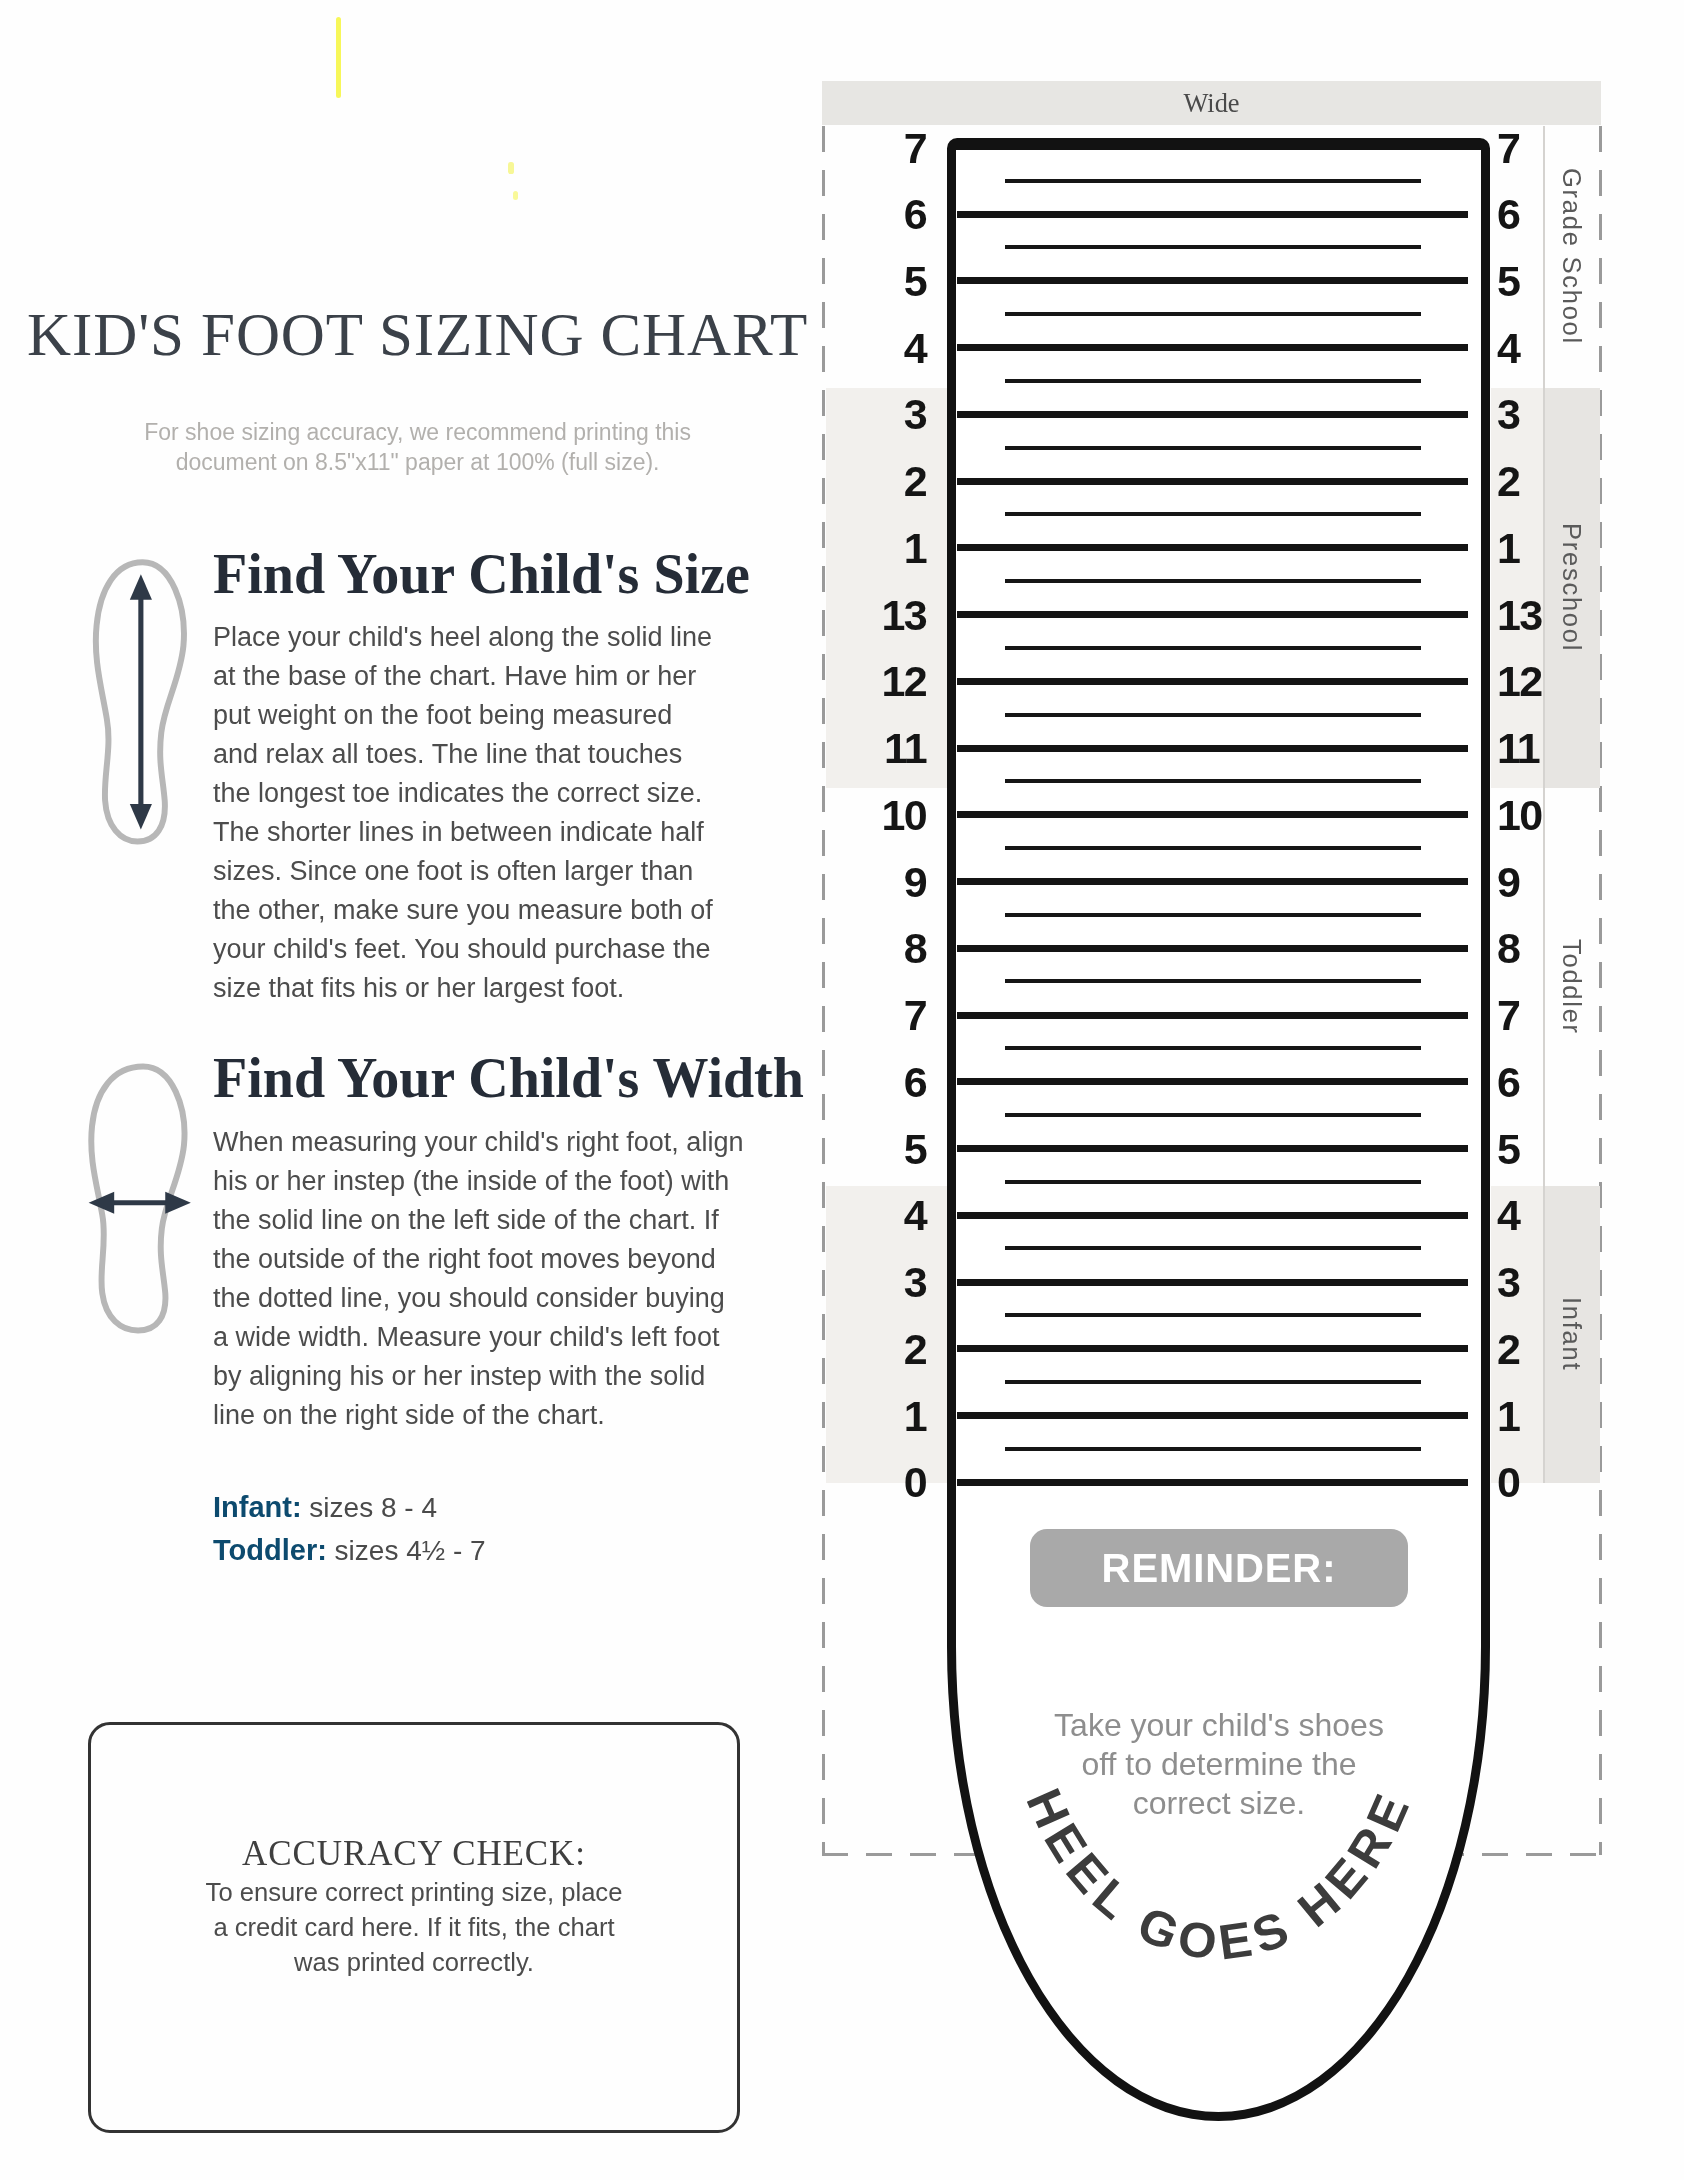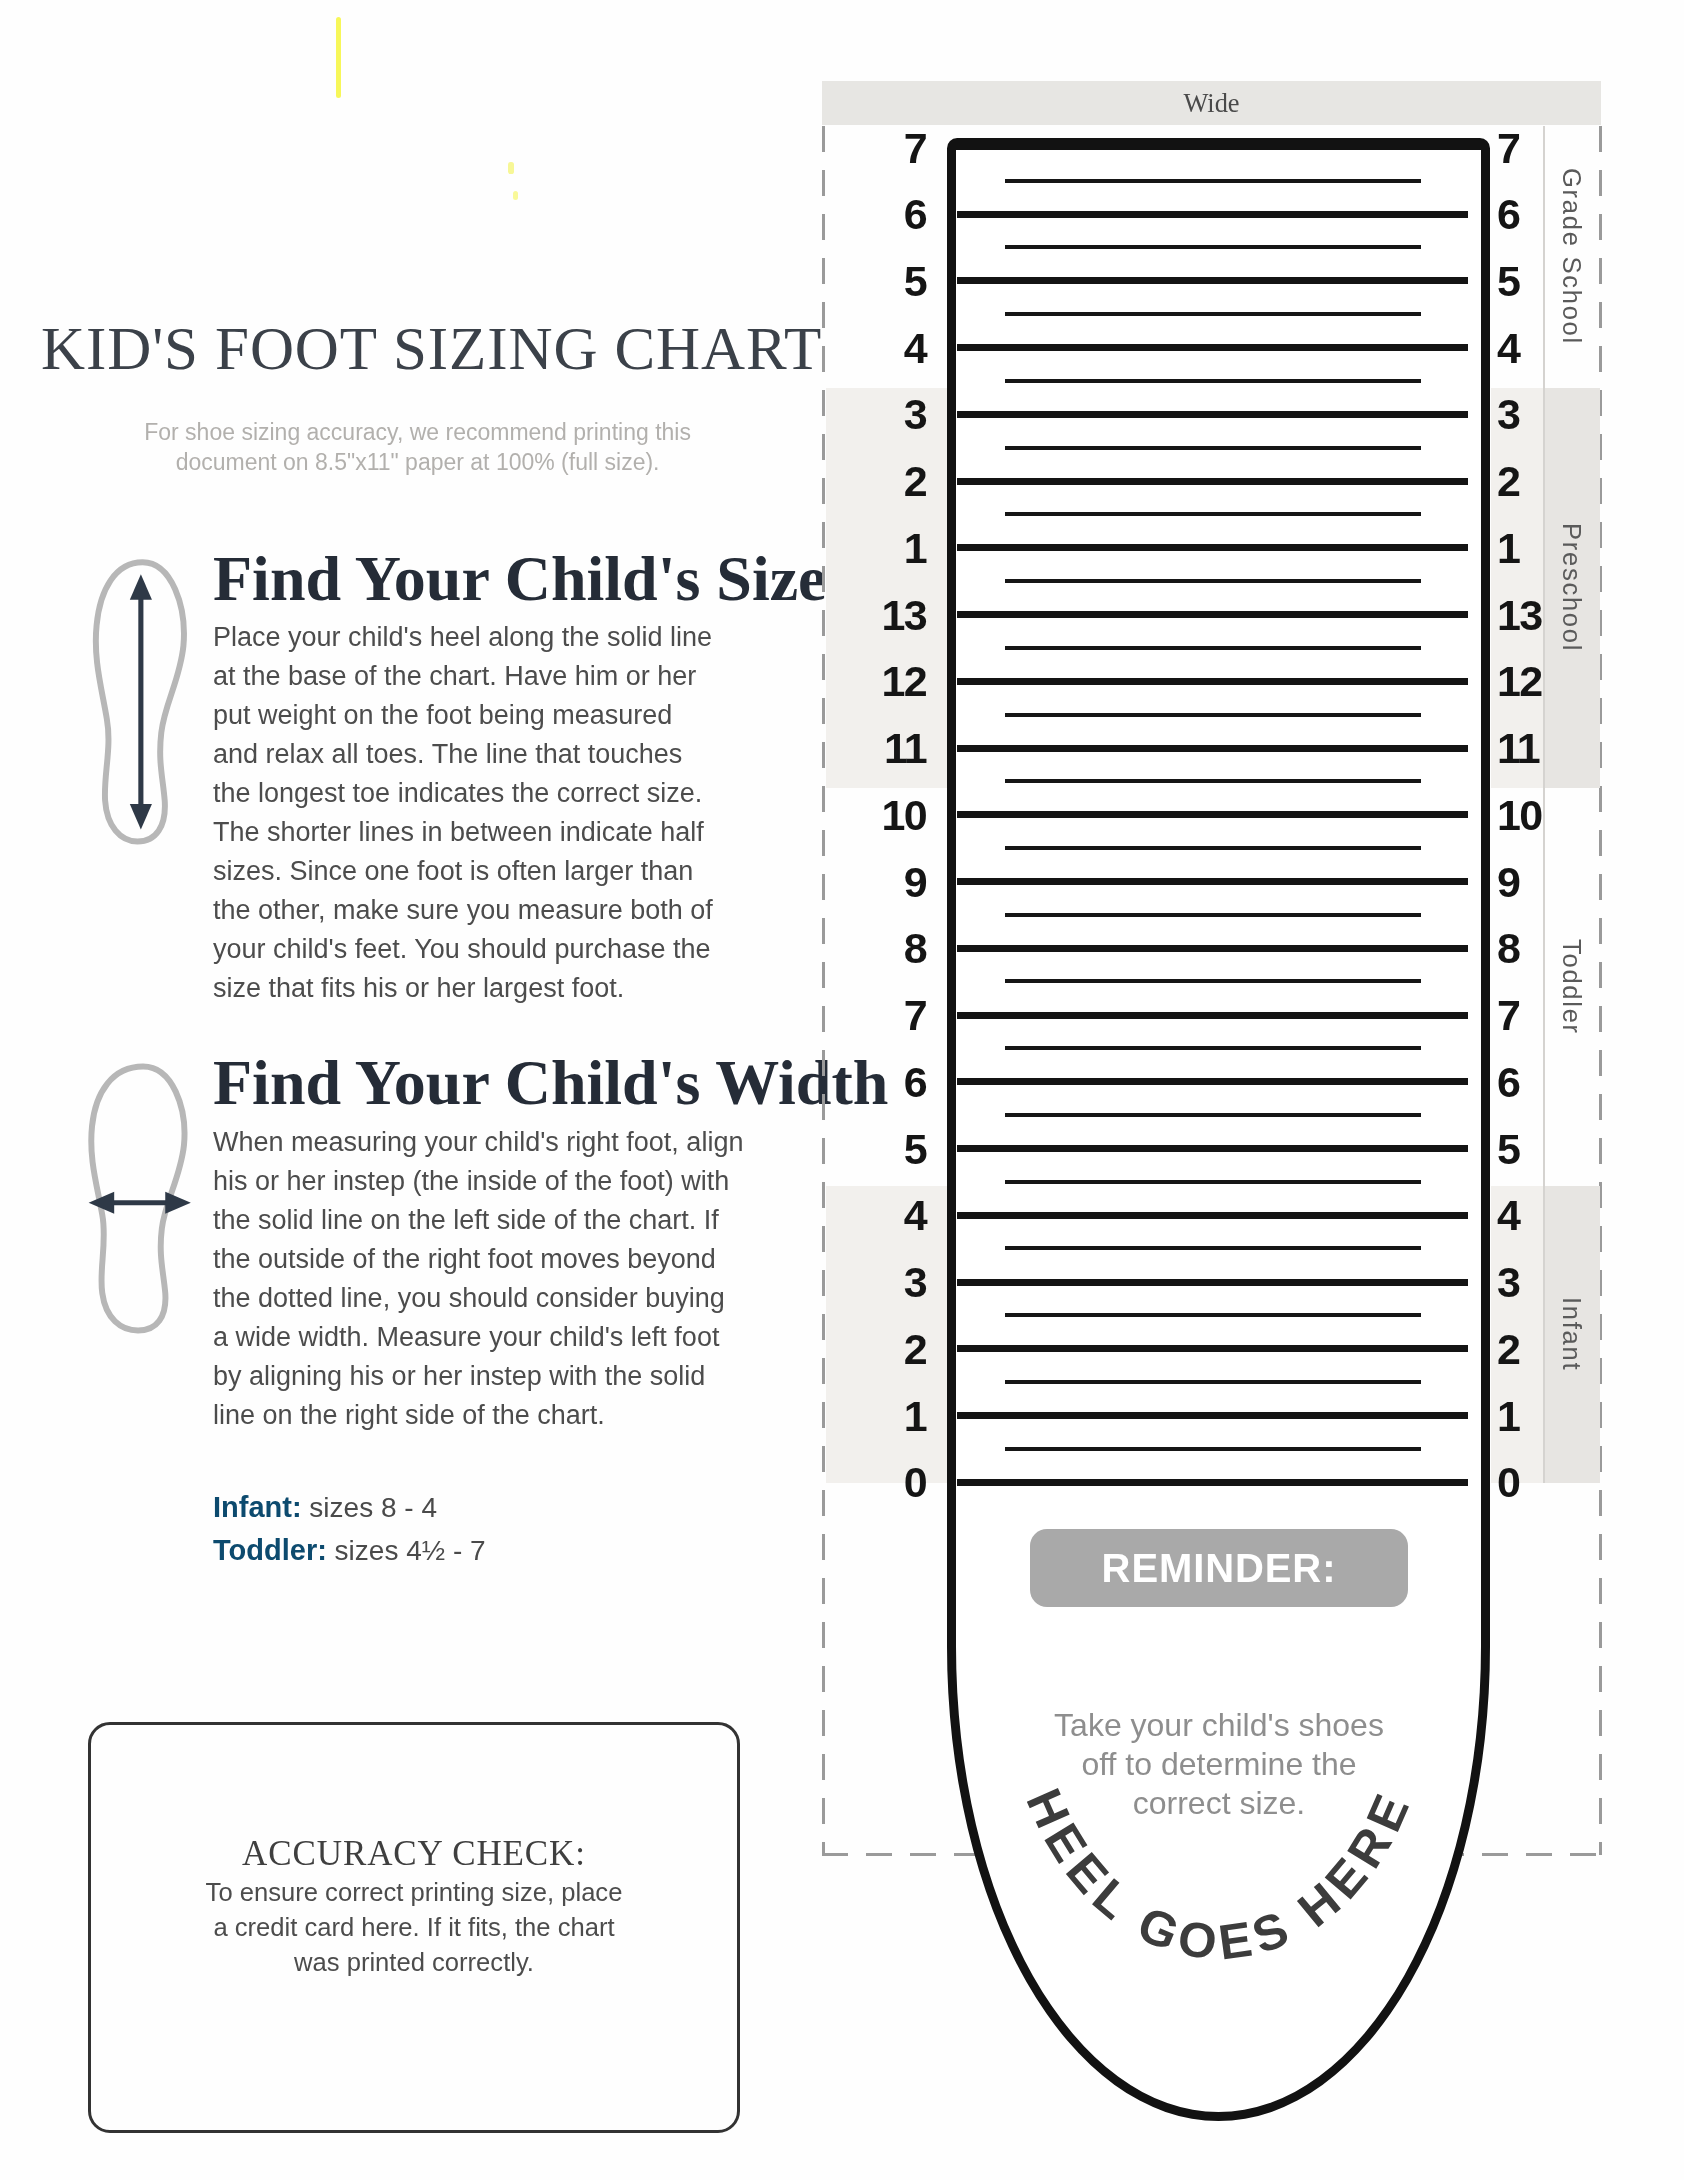--- a/index.html
+++ b/index.html
@@ -4,21 +4,21 @@
 <style>
   html,body{margin:0;padding:0;}
   body{width:1685px;height:2181px;position:relative;background:#fefefe;overflow:hidden;
        font-family:"Liberation Sans",sans-serif;}
   .abs{position:absolute;}
   
   .page-title{left:25.6px;top:300px;width:784px;text-align:center;
     font-family:"Liberation Serif",serif;font-weight:400;font-size:61px;letter-spacing:0.9px;color:#3b4149;}
   .subtitle{left:25.6px;top:417px;width:784px;text-align:center;font-size:23px;line-height:30px;
     color:#b2b0ad;white-space:pre-line;}
-  .sec-heading{left:213px;font-family:"Liberation Serif",serif;font-size:64px;color:#252c37;}
+  .sec-heading{left:213px;font-family:"Liberation Serif",serif;font-size:56px;color:#252c37;}
   .sec-body{left:213px;font-size:27px;line-height:39px;color:#4c4c4c;white-space:pre-line;}
   .foot-icon{z-index:1;}
   .ranges{left:213px;top:1486px;font-size:28px;line-height:42px;color:#4a4a4a;}
   .ranges b{font-size:29px;color:#0c4a6e;font-weight:700;}
   .acc-box{left:88px;top:1722px;width:652px;height:411px;border:3.4px solid #333;border-radius:22px;
     box-sizing:border-box;text-align:center;padding-top:109px;}
   .acc-title{font-family:"Liberation Serif",serif;font-size:35px;letter-spacing:0.9px;color:#3f3f3f;}
   .acc-body{margin-top:1px;font-size:25.6px;line-height:35px;color:#4c4c4c;white-space:pre-line;}
   
   .art-line{left:336px;top:17px;width:5.1px;height:81px;background:#f6f63c;border-radius:2.6px;opacity:.85;}
@@ -53,21 +53,21 @@
     color:#8e8e8e;white-space:pre-line;z-index:3;}
   .heel-svg{left:0;top:0;z-index:3;}
 </style>
 </head>
 <body>
 
 <div class="abs art-line"></div>
 <div class="abs art-dot1"></div>
 <div class="abs art-dot2"></div>
 
-<h1 class="abs page-title" style="margin:14px;">KID'S FOOT SIZING CHART</h1>
+<h1 class="abs page-title" style="margin:0;">KID'S FOOT SIZING CHART</h1>
 <div class="abs subtitle">For shoe sizing accuracy, we recommend printing this
 document on 8.5"x11" paper at 100% (full size).</div>
 
 <svg class="abs foot-icon" style="left:81px;top:552px;" width="124" height="298" viewBox="0 0 145 350">
   <path d="M 72 12 C 40 12 22 44 18 86 C 14 126 24 160 30 196 C 36 230 26 262 28 292 C 30 322 46 340 66 340 C 88 340 100 322 98 292 C 96 266 90 246 94 212 C 98 178 116 150 120 110 C 124 64 106 12 72 12 Z" fill="none" stroke="#b7b7b7" stroke-width="7" stroke-linejoin="round"></path>
   <g fill="#2e3947" stroke="#2e3947">
     <line x1="70" y1="52" x2="70" y2="300" stroke-width="6"></line>
     <polygon points="70,26 57,56 83,56" stroke="none"></polygon>
     <polygon points="70,326 57,296 83,296" stroke="none"></polygon>
   </g>

